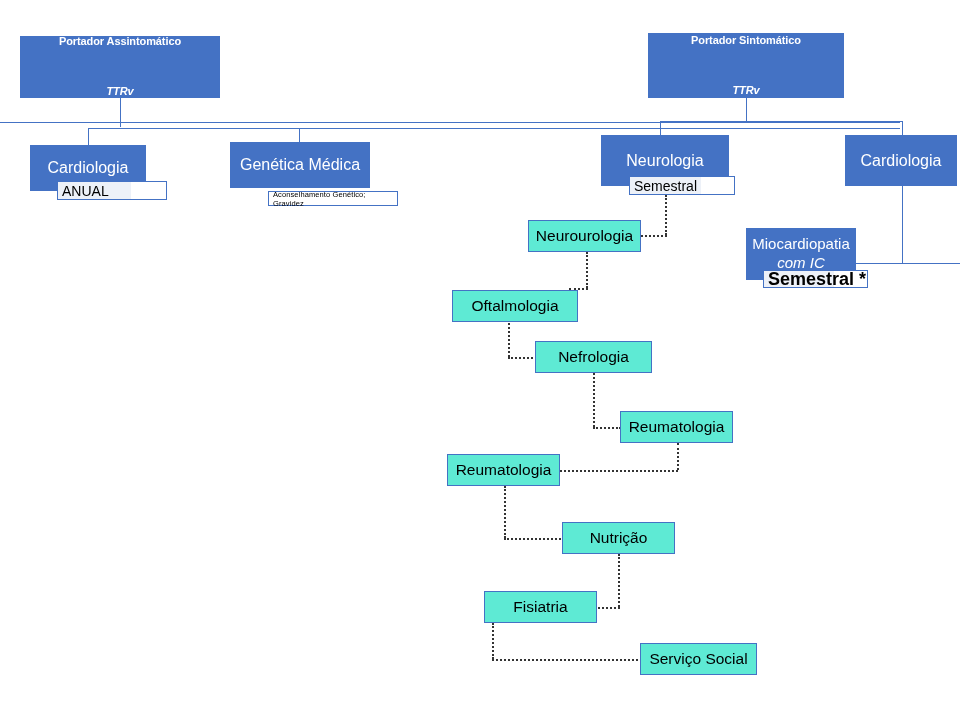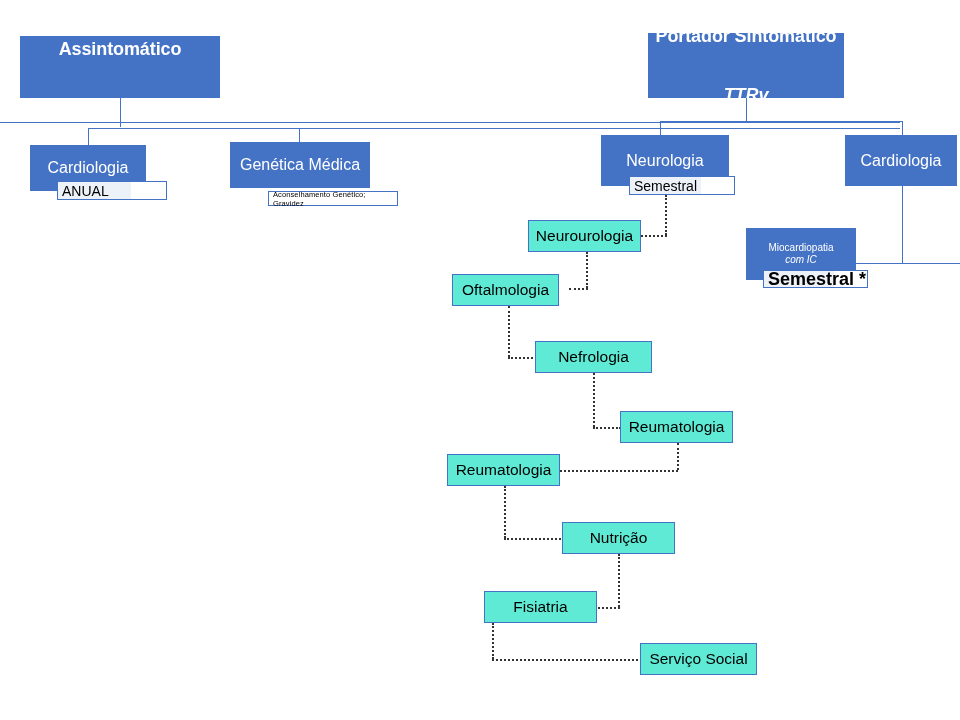--- a/index.html
+++ b/index.html
@@ -25,21 +25,21 @@
     display: flex;
     flex-direction: column;
     align-items: center;
     justify-content: center;
     text-align: center;
     line-height: 1.25;
     box-sizing: border-box;
   }
   .bluebox.header {
     font-weight: bold;
-    font-size: 18px;
+    font-size: 11px;
     letter-spacing: -0.1px;
     gap: 36px;
   }
   .bluebox.dept {
     font-weight: normal;
     font-size: 16px;
   }
   .bluebox .line2 { display: block; font-style: italic; }
 
   
@@ -149,39 +149,39 @@
     <span>Semestral</span>
   </div>
 
   <div class="bluebox dept" style="left:845px; top:135px; width:112px; height:51px;">
     <span>Cardiologia</span>
   </div>
 
   <div class="vline" style="left:902px; top:186px; height:77px;"></div>
   <div class="hline" style="left:818px; top:263px; width:142px;"></div>
 
-  <div class="bluebox dept" style="left:746px; top:228px; width:110px; height:52px; font-size:10px;justify-content:center;">
+  <div class="bluebox dept" style="left:746px; top:228px; width:110px; height:52px; font-size:15px;justify-content:center;">
     <span>Miocardiopatia</span>
     <span class="line2">com IC</span>
   </div>
   <div class="annbox" style="left:763px; top:270px; width:105px; height:18px; font-size:18px; font-weight:bold;">
     <span>Semestral *</span>
   </div>
 
   <div class="dot-v" style="left:665px; top:195px; height:40px;"></div>
   <div class="dot-h" style="left:641px; top:235px; width:26px;"></div>
 
   <div class="whitebox" style="left:528px; top:220px; width:113px; height:32px;">
     <span>Neurourologia</span>
   </div>
 
   <div class="dot-v" style="left:586px; top:252px; height:36px;"></div>
   <div class="dot-h" style="left:569px; top:288px; width:19px;"></div>
 
-  <div class="whitebox" style="left:452px; top:274px; width:107px; height:32px;">
+  <div class="whitebox" style="left:452px; top:290px; width:126px; height:32px;">
     <span>Oftalmologia</span>
   </div>
 
   <div class="dot-v" style="left:508px; top:306px; height:51px;"></div>
   <div class="dot-h" style="left:508px; top:357px; width:29px;"></div>
 
   <div class="whitebox" style="left:535px; top:341px; width:117px; height:32px;">
     <span>Nefrologia</span>
   </div>
 

